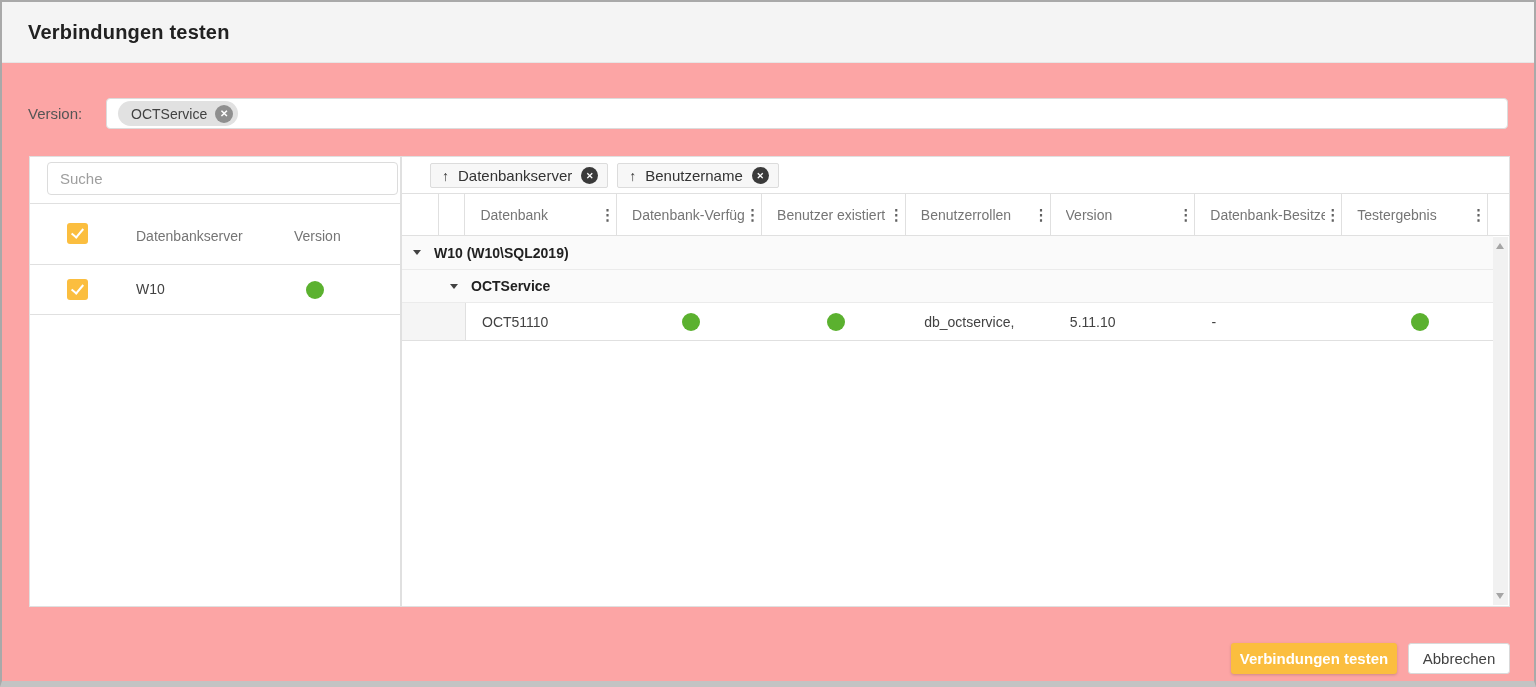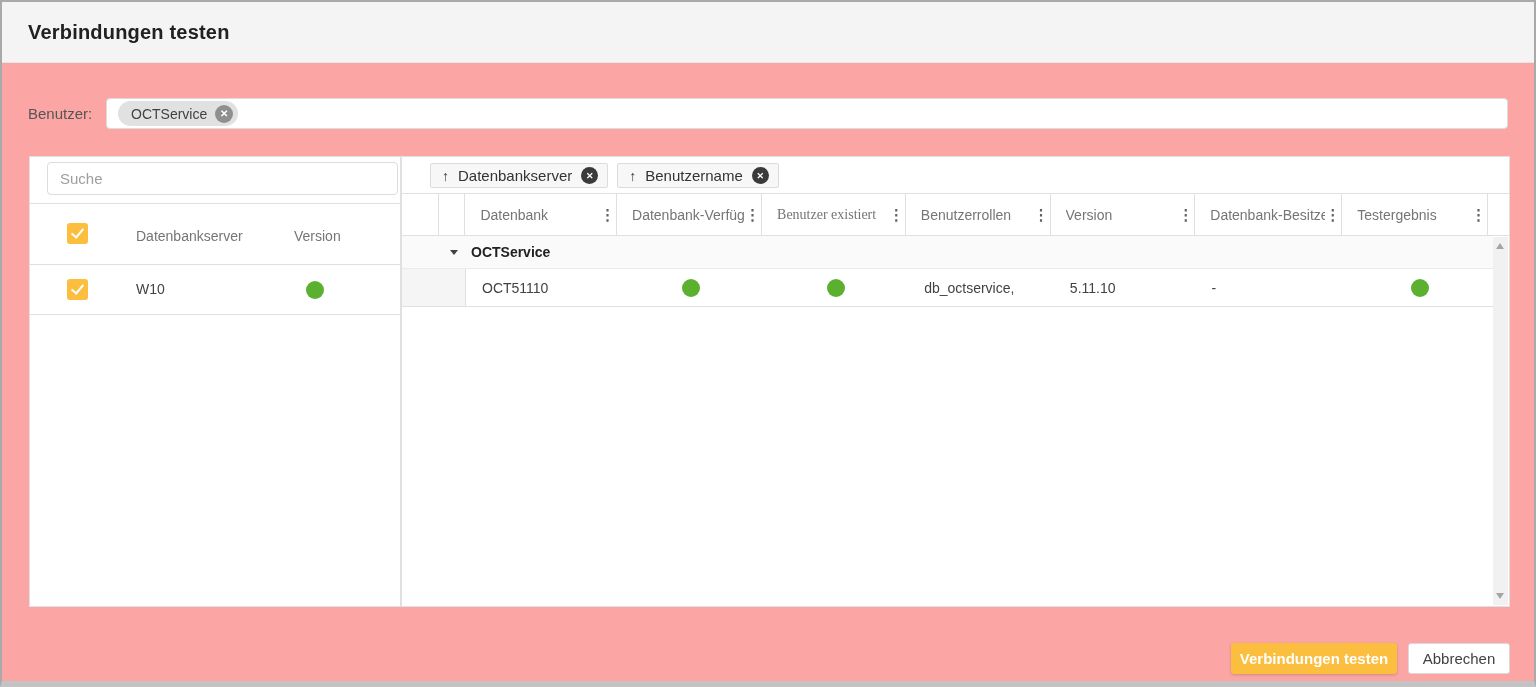--- a/index.html
+++ b/index.html
@@ -63,21 +63,21 @@
 
   .ghead { position:absolute; left:0; right:0; top:36px; height:43px;
     border-top:1px solid #e0e0e0; border-bottom:1px solid #e0e0e0;
     display:flex; background:#fff; }
   .hcell { display:flex; align-items:center; padding:0 6px 0 15px;
     border-right:1px solid #e0e0e0; color:#757575; font-size:14px; }
   .hlabel { flex:1; min-width:0; overflow:hidden; white-space:nowrap; }
   .col-menu { flex:none; width:10px; text-align:center; }
   .col-menu::before { content:"⋮"; color:#616161; font-size:15px; font-weight:bold; }
   .w-exp1 { width:37px; padding:0; } .w-exp2 { width:27px; padding:0; }
-  .w-c2 { width:153px; } .w-c3 { width:145px; } .w-c4 { width:145px;font-family:Liberation Serif, serif; }
+  .w-c2 { width:153px; } .w-c3 { width:145px; } .w-c4 { width:145px; }
   .w-c5 { width:146px; } .w-c6 { width:146px; } .w-c7 { width:147px; }
   .w-c8 { width:147px; } .w-sb { width:16px; border-right:none; }
 
   .gbody { position:absolute; left:0; right:16px; top:79px; }
   .grow { display:flex; align-items:center; background:#fafafa;
     border-bottom:1px solid #ebebeb; font-size:14px; font-weight:bold; color:#212121; }
   .grow.g1 { height:34px; } .grow.g2 { height:33px; }
   .tri { width:0; height:0; border-left:4px solid transparent;
     border-right:4px solid transparent; border-top:5px solid #424242; flex:none; }
   .g1 .tri { margin-left:11px; } .g2 .tri { margin-left:48px; }
@@ -110,21 +110,21 @@
 </style>
 </head>
 <body>
 
 <div class="window">
 
   <div class="titlebar">
     <span class="title">Verbindungen testen</span>
   </div>
 
-  <span class="user-label">Benutzer:</span>
+  <span class="user-label">Version:</span>
   <div class="user-input">
     <span class="chip">
       <span class="chip-label">OCTService</span>
       <span class="chip-x"></span>
     </span>
   </div>
 
   <div class="left-panel">
     <input class="search-input" placeholder="Suche" style="">
     <div class="lp-header">
@@ -182,20 +182,24 @@
         <span class="col-menu"></span>
       </div>
       <div class="hcell w-c8">
         <span class="hlabel">Testergebnis</span>
         <span class="col-menu"></span>
       </div>
       <div class="hcell w-sb"></div>
     </div>
 
     <div class="gbody">
+      <div class="grow g1">
+        <span class="tri"></span>
+        <span class="gtxt">W10 (W10\SQL2019)</span>
+      </div>
       <div class="grow g2">
         <span class="tri"></span>
         <span class="gtxt">OCTService</span>
       </div>
       <div class="drow">
         <div class="indent"></div>
         <div class="c w-c2">OCT51110</div>
         <div class="c center w-c3">
           <span class="dot"></span>
         </div>

